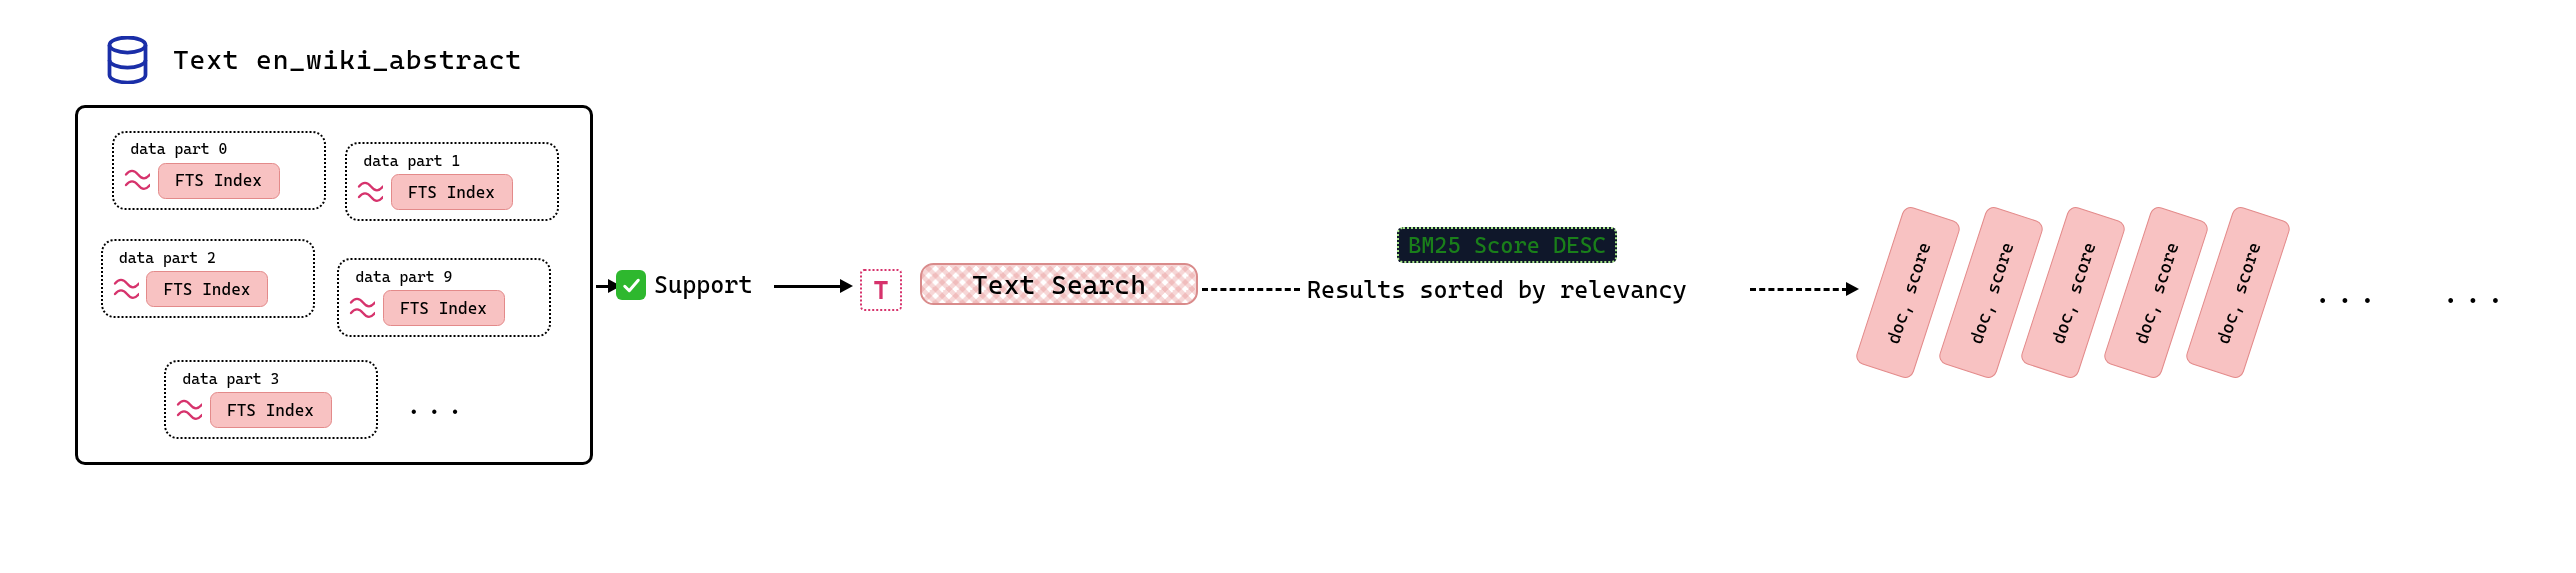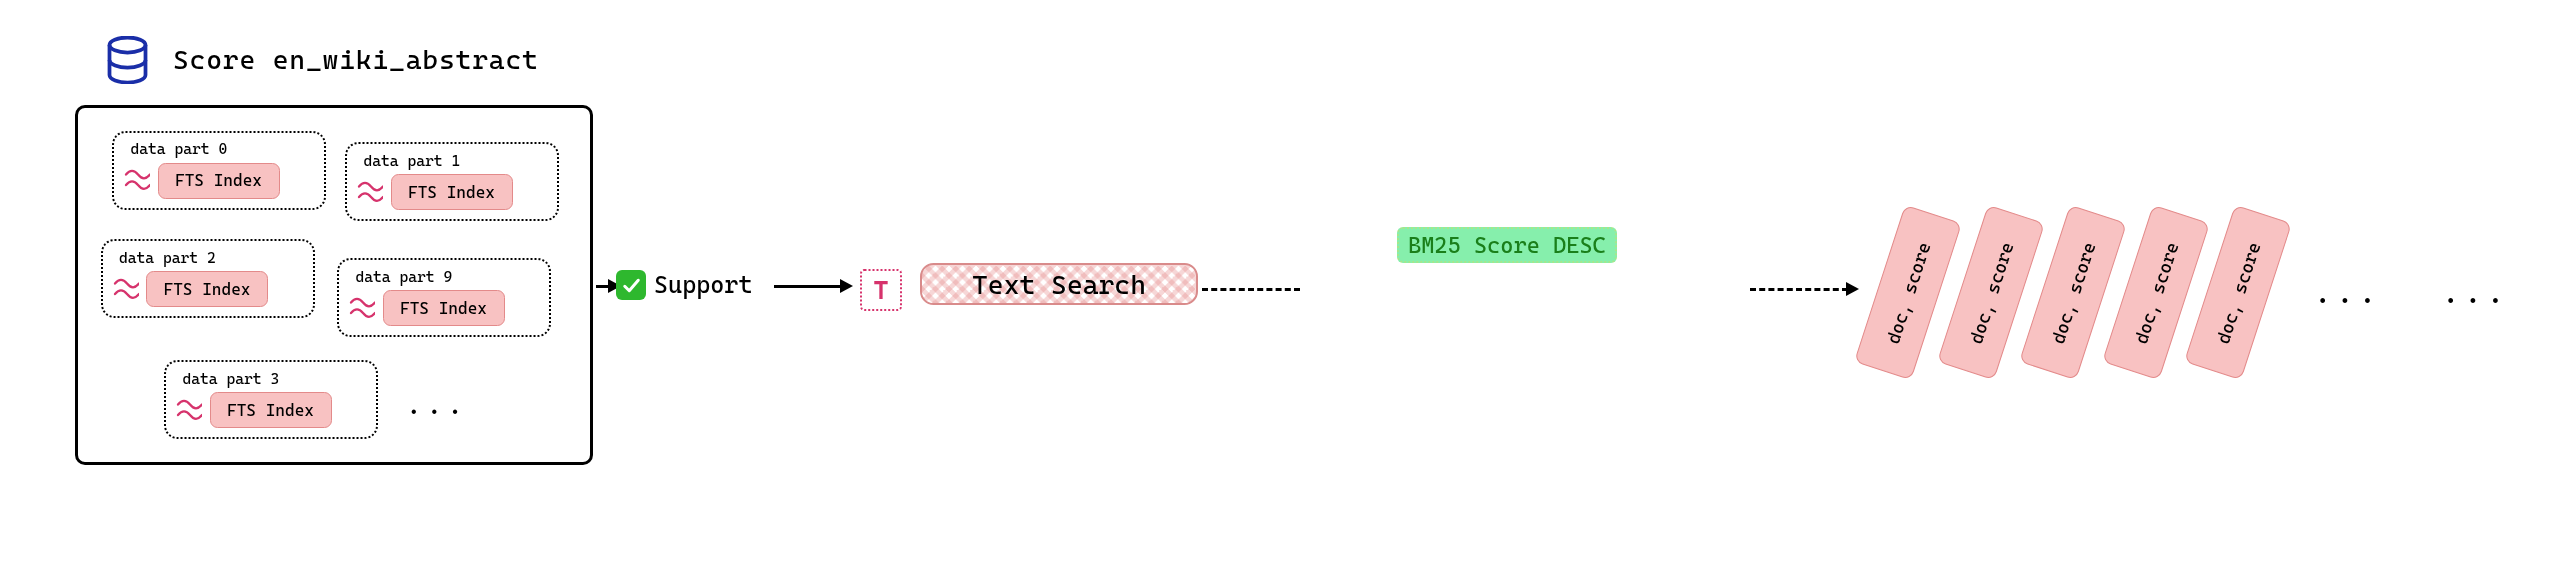--- a/index.html
+++ b/index.html
@@ -129,21 +129,21 @@
   background-size: 13.5px 13.5px;
 }
 .text-search-label { font-size: 27px; }
 
 
 .bm25-label {
   position: absolute;
   left: 1397px; top: 227px;
   font-size: 22.5px;
   color: #1a7f1a;
-  background: #86efac;
+  background: #0f172a;
   border: 2.3px dotted #a8e68a;
   border-radius: 6px;
   padding: 3px 9px;
 }
 .results-label {
   position: absolute;
   left: 1307px; top: 276px;
   font-size: 24px;
 }
 
@@ -191,21 +191,21 @@
 
 <div class="canvas">
 
   <div class="db-icon">
     <svg viewBox="0 0 60 64">
       <ellipse cx="30" cy="12" rx="24" ry="10" fill="none" stroke="#1a2ea8" stroke-width="5"></ellipse>
       <path d="M6 12 V52 C6 58 18 62 30 62 C42 62 54 58 54 52 V12" fill="none" stroke="#1a2ea8" stroke-width="5"></path>
       <path d="M6 32 C6 38 18 42 30 42 C42 42 54 38 54 32" fill="none" stroke="#1a2ea8" stroke-width="5"></path>
     </svg>
   </div>
-  <div class="table-title">Score en_wiki_abstract</div>
+  <div class="table-title">Text en_wiki_abstract</div>
 
   <div class="table-box">
     <div class="data-part dp0">
       <div class="dp-label">data part 0</div>
       <div class="fts-row">
         <span class="squiggle">
           <svg viewBox="0 0 36 36">
               <path d="M4 10 q8 -10 16 0 t16 0 M4 24 q8 -10 16 0 t16 0" fill="none" stroke="#d6336c" stroke-width="3" stroke-linecap="round"></path>
             </svg>
         </span>
@@ -278,20 +278,21 @@
     <span class="t-badge">T</span>
   </div>
 
   <div class="text-search-box">
     <span class="text-search-label">Text Search</span>
   </div>
 
   <div class="arrow-dashed" style="left:1202px; top:288px; width:98px;"></div>
 
   <div class="bm25-label">BM25 Score DESC</div>
+  <div class="results-label">Results sorted by relevancy</div>
 
   <div class="arrow-dashed" style="left:1750px; top:288px; width:98px;"></div>
   <div class="arrow-head" style="left:1846px; top:282px;"></div>
 
   <div class="cards-area">
     <div class="score-card sc0">
         <span>doc, score</span>
       </div>
     <div class="score-card sc1">
         <span>doc, score</span>

